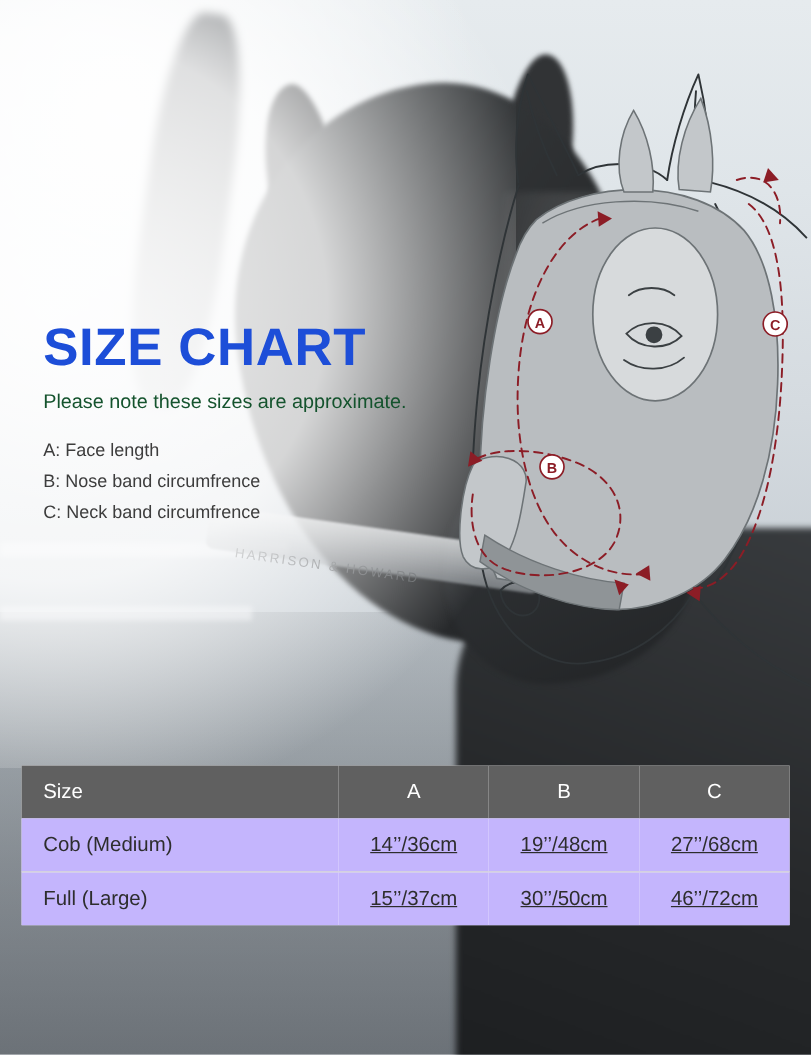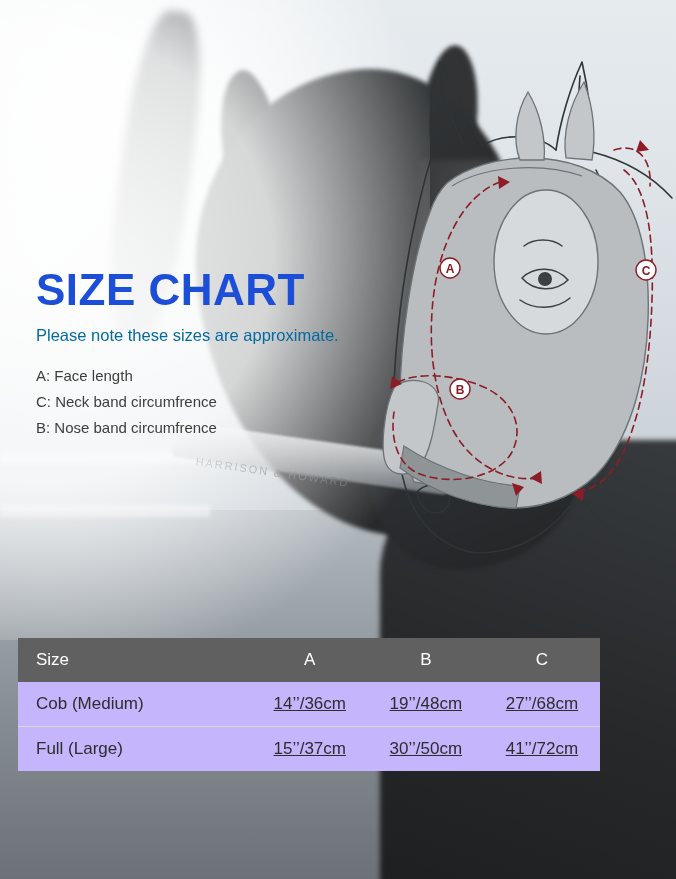--- a/index.html
+++ b/index.html
@@ -188,34 +188,34 @@
   .title {
     font-size: 44px;
     font-weight: bold;
     letter-spacing: 0.5px;
     color: #1d4ed8;
     margin: 0 0 14px 0;
     line-height: 1;
   }
   .subtitle {
     font-size: 16.5px;
-    color: #0369a1;
+    color: #14532d;
     margin: 0 0 22px 0;
   }
   .legend-line {
     font-size: 15px;
     color: #3d3d3d;
     margin: 0 0 9px 0;
   }
   
   .size-table {
     position: absolute;
     left: 18px;
     top: 638px;
-    width: 582px;
+    width: 640px;
     border-collapse: collapse;
     font-size: 17px;
     background: #ffffff;
   }
   .size-table th {
     background: #606060;
     color: #ffffff;
     font-weight: normal;
     padding: 12px 0;
     font-size: 17px;
@@ -352,22 +352,22 @@
     <text x="460" y="394" text-anchor="middle" font-size="12" font-weight="bold" fill="#8c1d26" font-family="Liberation Sans, sans-serif">B</text>
 
     <circle cx="646" cy="270" r="10" fill="#ffffff" stroke="#8c1d26" stroke-width="1.4"></circle>
     <text x="646" y="275" text-anchor="middle" font-size="12" font-weight="bold" fill="#8c1d26" font-family="Liberation Sans, sans-serif">C</text>
   </svg>
 
   <div class="text-block">
     <h1 class="title">SIZE CHART</h1>
     <p class="subtitle">Please note these sizes are approximate.</p>
     <p class="legend-line">A: Face length</p>
+    <p class="legend-line">B: Nose band circumfrence</p>
     <p class="legend-line">C: Neck band circumfrence</p>
-    <p class="legend-line">B: Nose band circumfrence</p>
   </div>
 
   <table class="size-table">
     <thead>
       <tr>
         <th class="col-size">Size</th>
         <th class="col-m">A</th>
         <th class="col-m">B</th>
         <th class="col-m">C</th>
       </tr>
@@ -376,18 +376,18 @@
       <tr>
         <td class="col-size">Cob (Medium)</td>
         <td class="col-m">14’’/36cm</td>
         <td class="col-m">19’’/48cm</td>
         <td class="col-m">27’’/68cm</td>
       </tr>
       <tr>
         <td class="col-size">Full (Large)</td>
         <td class="col-m">15’’/37cm</td>
         <td class="col-m">30’’/50cm</td>
-        <td class="col-m">41’’/72cm</td>
+        <td class="col-m">46’’/72cm</td>
       </tr>
     </tbody>
   </table>
 
 </div>
 
 </body></html>

